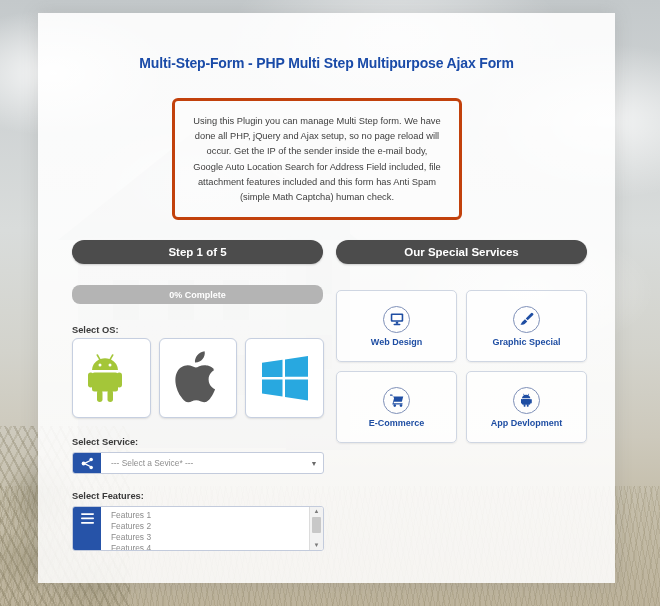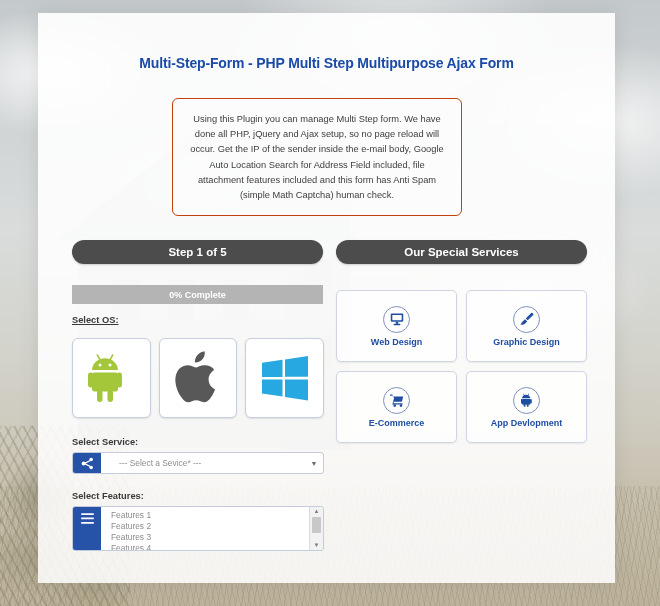--- a/index.html
+++ b/index.html
@@ -126,21 +126,21 @@
     font-size: 14px;
     font-weight: bold;
     letter-spacing: -.15px;
   }
 
   .desc-box {
     position: absolute;
     left: 134px;
     top: 85px;
     width: 290px;
-    border: 1px solid #c2410c;
+    border: 3px solid #c2410c;
     border-radius: 6px;
     background: rgba(255,255,255,.40);
     padding: 13px 16px 12px;
     box-sizing: border-box;
   }
   .desc-box p {
     margin: 0;
     text-align: center;
     font-size: 9.3px;
     line-height: 15.2px;
@@ -162,37 +162,37 @@
     box-shadow: 0 1px 2px rgba(0,0,0,.18);
   }
   #step-head  { left: 34px;  top: 227px; width: 251px; }
   #svc-head   { left: 298px; top: 227px; width: 251px; }
 
   .progress-bar {
     position: absolute;
     left: 34px; top: 272px;
     width: 251px; height: 19px;
     background: #b4b4b4;
-    border-radius: 0;
+    border-radius: 8px;
     color: #ffffff;
     font-size: 9px;
     font-weight: bold;
     display: flex;
     align-items: center;
     justify-content: center;
   }
 
   .field-label {
     position: absolute;
     left: 34px;
     font-size: 9.3px;
     font-weight: bold;
     color: #3a3a3a;
   }
-  #lbl-os       { top: 302px; text-decoration: underline; }
+  #lbl-os       { top: 312px; }
   #lbl-service  { top: 424px; }
   #lbl-features { top: 478px; }
 
   
   .os-row {
     position: absolute;
     left: 34px;
     top: 325px;
     width: 252px;
     display: flex;
@@ -238,21 +238,21 @@
     background: #2653a8;
     display: flex;
     align-items: center;
     justify-content: center;
     flex: none;
   }
   .svc-select .txt {
     flex: 1;
     display: flex;
     align-items: center;
-    padding-left: 18px;
+    padding-left: 10px;
     font-size: 8.4px;
     color: #8d8d8d;
   }
   .svc-select .caret {
     width: 18px;
     display: flex;
     align-items: center;
     justify-content: center;
     color: #6a6a6a;
     font-size: 7px;
@@ -497,21 +497,21 @@
         <span class="cap">Web Design</span>
       </div>
 
       <div class="svc-card">
         <span class="circ">
           <svg width="14" height="14" viewBox="0 0 16 16" fill="#1f4ea3">
             <path d="M14.6 1.3a1.5 1.5 0 0 0-2.1 0L6.6 7.3l2.2 2.2 6-5.9a1.5 1.5 0 0 0-.2-2.3z"></path>
             <path d="M5.7 8.2 2.4 11.5c-.5.5-.6 1.6-1.9 2.9 1.9.6 3.9.3 4.8-.6l3-3z"></path>
           </svg>
         </span>
-        <span class="cap">Graphic Design</span>
+        <span class="cap">Graphic Special</span>
       </div>
 
       <div class="svc-card">
         <span class="circ">
           <svg width="14" height="13" viewBox="0 0 16 15" fill="#1f4ea3">
             <path d="M0 .6h2.6l.6 2.2h12L13.6 9H4.4L4 10.6h10.4v1.5H2.6L4.6 5 3.4 2.1H0z"></path>
             <circle cx="5.4" cy="13.4" r="1.5"></circle>
             <circle cx="12.6" cy="13.4" r="1.5"></circle>
           </svg>
         </span>

